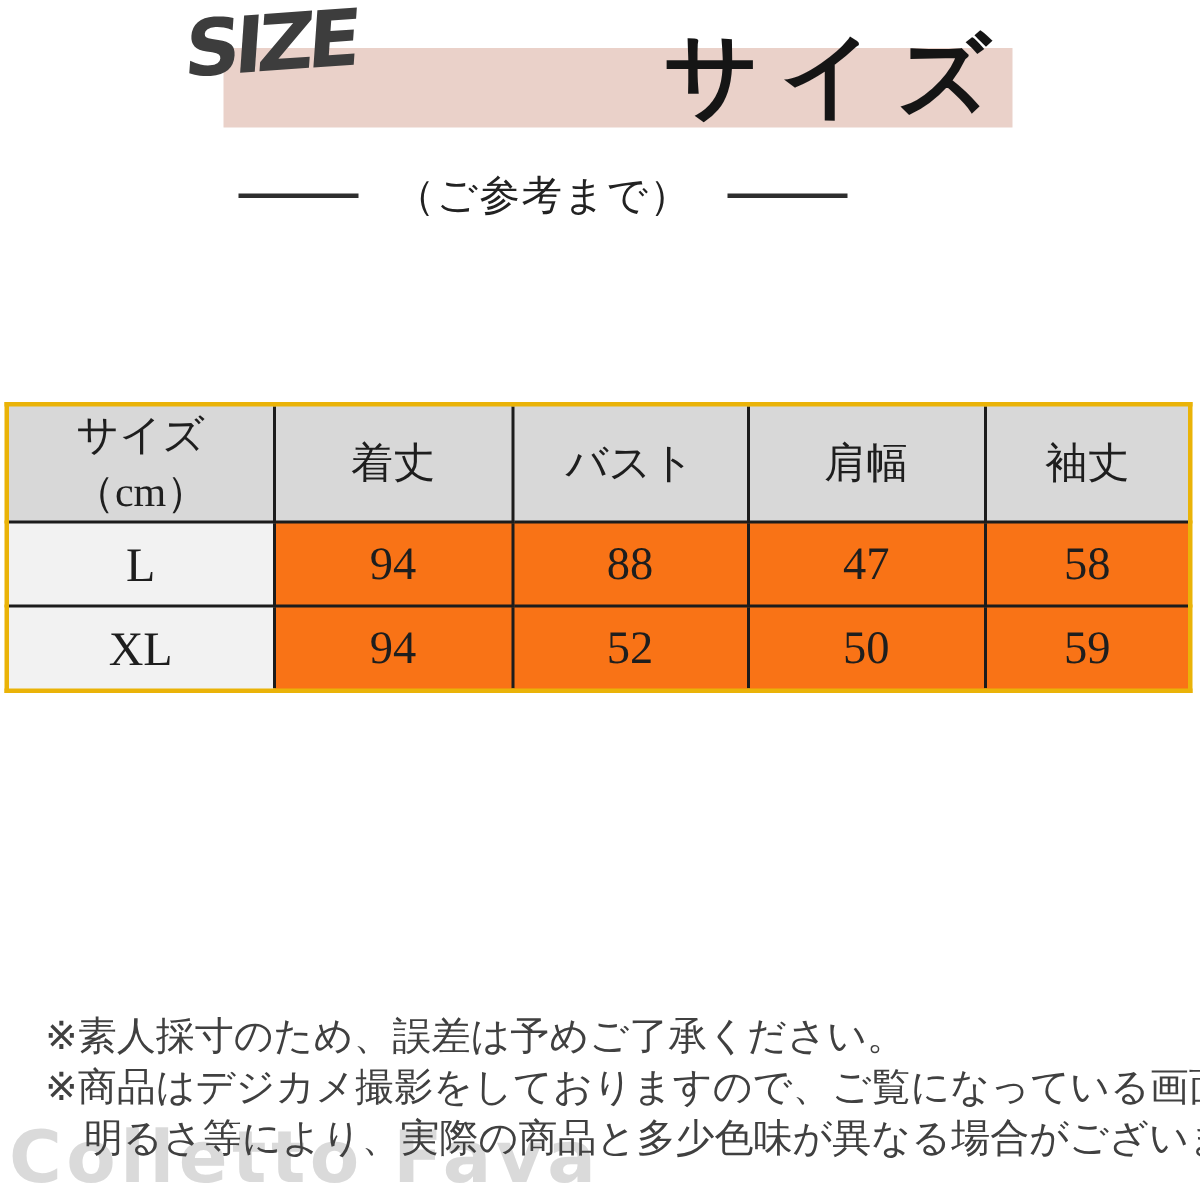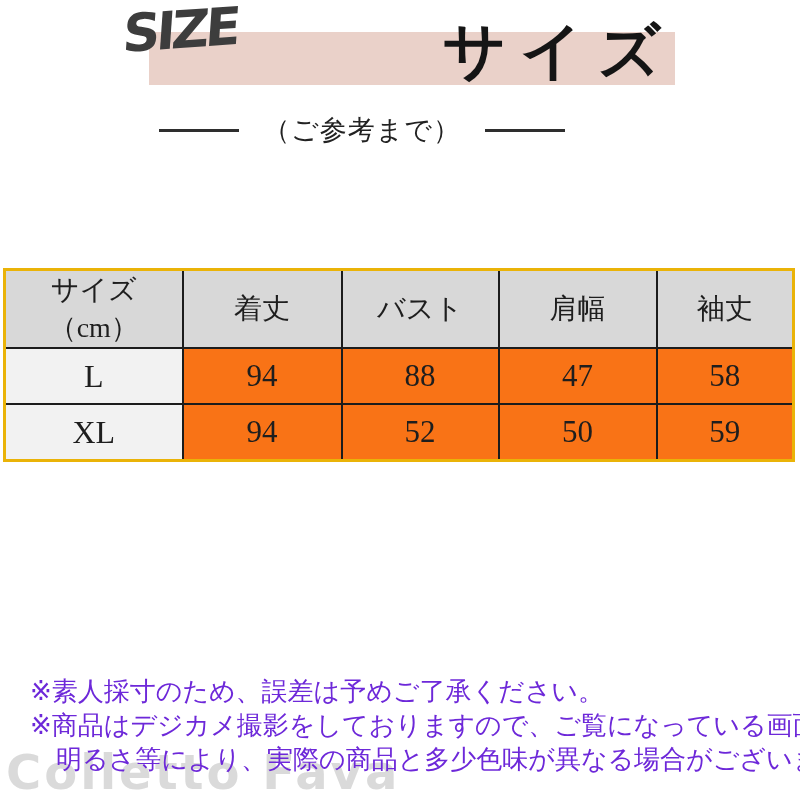--- a/index.html
+++ b/index.html
@@ -110,21 +110,21 @@
   }
 
   
   .notes {
     position: absolute;
     left: 30px; top: 674px;
     width: 762px;
     font-family: "DejaVu Sans", sans-serif;
     font-size: 26px;
     line-height: 34px;
-    color: #6d28d9;
+    color: #404040;
     z-index: 3;
   }
   .note-line { white-space: nowrap; }
   .note-line.indent { padding-left: 26px; }
 
   
   .watermark {
     position: absolute;
     left: 6px; top: 728px;
     font-family: "DejaVu Sans", sans-serif;

